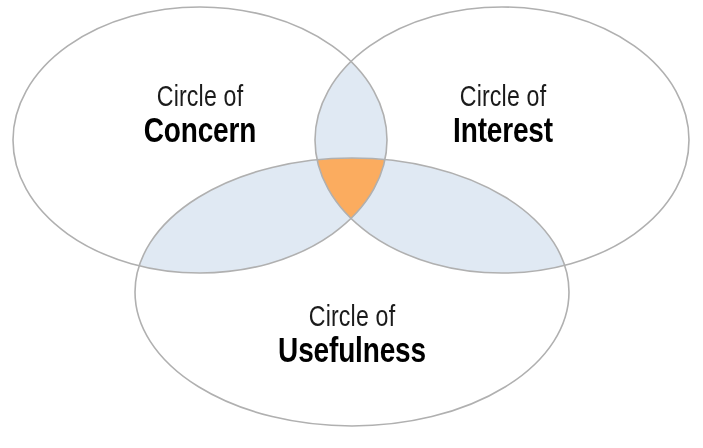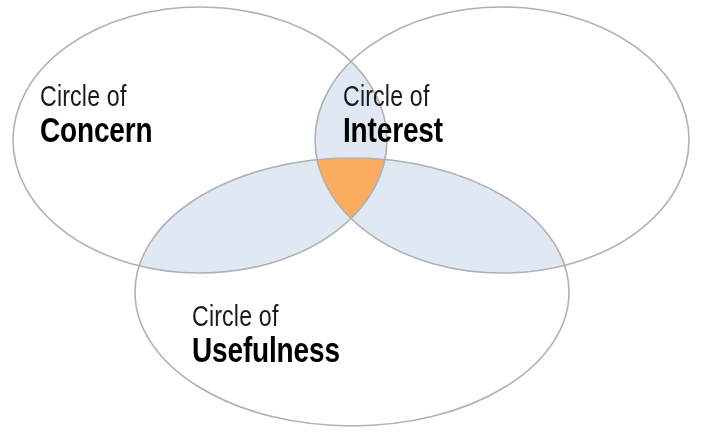--- a/index.html
+++ b/index.html
@@ -21,21 +21,21 @@
   #venn-svg {
     position: absolute;
     top: 0;
     left: 0;
     width: 703px;
     height: 448px;
     display: block;
   }
   .venn-label {
     position: absolute;
-    text-align: left;
+    text-align: center;
     line-height: 1.0;
     color: #111111;
     white-space: nowrap;
     user-select: none;
   }
   .label-top {
     display: block;
     font-family: "Liberation Sans", sans-serif;
     font-weight: 300;
     font-size: 29px;

